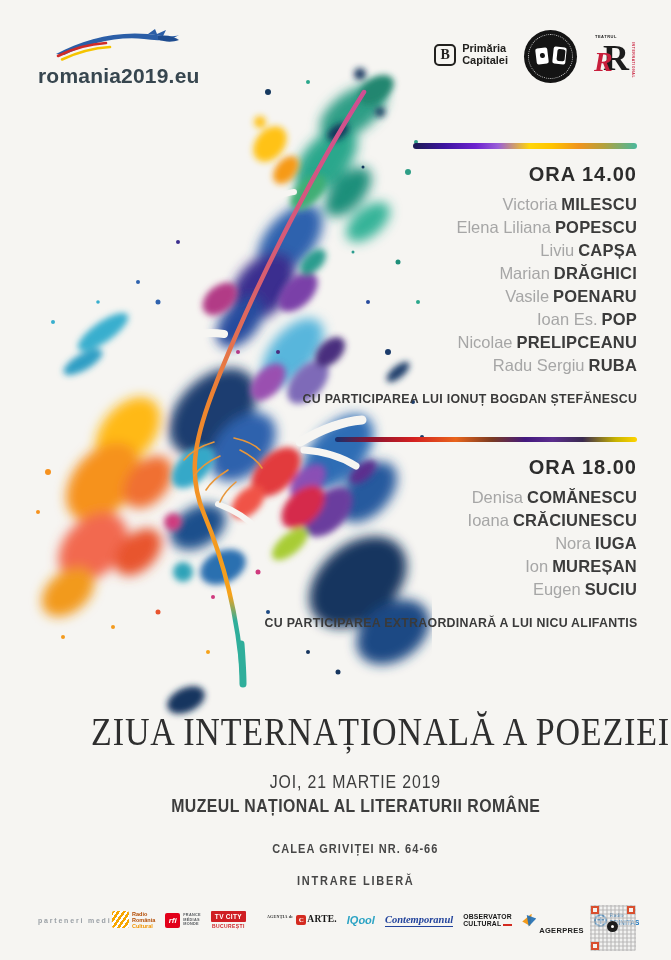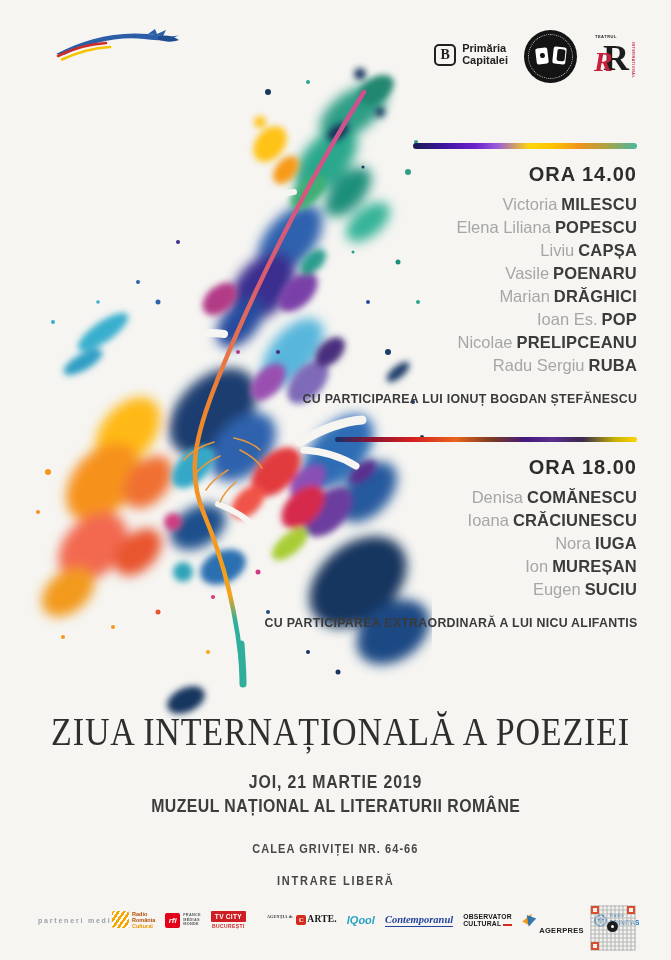--- a/index.html
+++ b/index.html
@@ -47,24 +47,24 @@
   .bar2{width:302px;height:5px;margin-top:30px;
     background:linear-gradient(90deg,#16306e 0%,#8c1430 12%,#d42020 26%,#e8641c 40%,#7a3a22 52%,#43197e 63%,#5b2d8e 72%,#3a2a50 82%,#c8b400 93%,#ffd400 100%);}
   .ora{margin-top:12px;font-size:20px;line-height:26px;font-weight:700;letter-spacing:1px;color:#2c2c2c;}
   .names{list-style:none;margin:6px 0 0;padding:0;font-size:16.5px;line-height:23px;color:#a6a6a6;white-space:nowrap;}
   .names b{color:#3b3b3b;font-weight:700;margin-left:4px;letter-spacing:.2px;}
   .guest{margin-top:14px;font-size:13px;line-height:16px;font-weight:700;color:#3a3a3a;
          letter-spacing:.3px;white-space:nowrap;}
   .sqr{display:inline-block;transform:scaleX(.95);transform-origin:right center;}
 
   
-  .cline{position:absolute;left:0;right:0;text-align:center;white-space:nowrap;}
+  .cline{position:absolute;left:0;right:0;text-align:center;white-space:nowrap;padding-left:40px;}
   .title{top:708px;font-family:"Liberation Serif",serif;font-size:40px;color:#2e2e2e;letter-spacing:1px;}
   .title .sq{display:inline-block;transform:scaleX(.85);transform-origin:center;}
-  .ev1{top:772px;font-size:18px;font-weight:700;letter-spacing:1px;color:#3d3d3d;}
+  .ev1{top:772px;font-size:18px;font-weight:400;letter-spacing:1px;color:#3d3d3d;}
   .ev2{top:796px;font-size:18px;font-weight:600;letter-spacing:.5px;color:#3d3d3d;}
   .ev3{top:822px;font-size:12.5px;font-weight:600;letter-spacing:1.2px;color:#474747;}
   .ev4{top:842px;font-size:12.5px;font-weight:600;letter-spacing:1.2px;color:#474747;}
   .ev5{top:874px;font-size:12.5px;font-weight:600;letter-spacing:2px;color:#474747;}
   .sqc{display:inline-block;transform:scaleX(.88);transform-origin:center;}
 
   
   .partners-label{position:absolute;left:38px;top:917px;font-size:7px;font-weight:700;
                   letter-spacing:1.8px;color:#9aa0a6;}
   .partners{position:absolute;left:112px;top:905px;right:92px;display:flex;align-items:center;
@@ -117,20 +117,21 @@
 <div class="poster">
 
   <div class="brand">
     <svg width="132" height="34" viewBox="0 0 132 34">
       <path d="M4 26 C 30 12, 62 3, 96 6 C 110 7.5, 119 10, 127 7 C 118 13, 104 13, 92 11 C 64 8, 36 16, 12 27 Z" fill="#2b5ea7"></path>
       <path d="M96 6 l7 -5 l2 5 l9 -4 l-3 6 z" fill="#2b5ea7"></path>
       <path d="M106 8 c9 -1.5 16 .5 21 4 c-7 2.5 -14 2 -21 -.5 z" fill="#1e4c8f"></path>
       <path d="M6 28 C 22 20, 38 16, 54 15" stroke="#d02b27" stroke-width="2.6" fill="none" stroke-linecap="round"></path>
       <path d="M10 31.5 C 26 24, 42 20, 58 19" stroke="#f5c400" stroke-width="2.6" fill="none" stroke-linecap="round"></path>
     </svg>
+    <div class="brand-text">romania2019.eu</div>
   </div>
 
   <div class="toplogos">
     <div class="primaria">
       <span class="primaria-icon">B</span>
       <span class="primaria-label">
         <span>Primăria</span><br>
         <span>Capitalei</span>
       </span>
     </div>
@@ -274,22 +275,22 @@
     </g>
   </svg>
 
   <div class="schedule">
     <div class="bar bar1"></div>
     <div class="ora">ORA 14.00</div>
     <ul class="names">
       <li><span>Victoria</span><b>MILESCU</b></li>
       <li><span>Elena Liliana</span><b>POPESCU</b></li>
       <li><span>Liviu</span><b>CAPȘA</b></li>
+      <li><span>Marian</span><b>DRĂGHICI</b></li>
       <li><span>Vasile</span><b>POENARU</b></li>
-      <li><span>Marian</span><b>DRĂGHICI</b></li>
       <li><span>Ioan Es.</span><b>POP</b></li>
       <li><span>Nicolae</span><b>PRELIPCEANU</b></li>
       <li><span>Radu Sergiu</span><b>RUBA</b></li>
     </ul>
     <div class="guest"><span class="sqr">CU PARTICIPAREA LUI IONUȚ BOGDAN ȘTEFĂNESCU</span></div>
 
     <div class="bar bar2"></div>
     <div class="ora">ORA 18.00</div>
     <ul class="names">
       <li><span>Denisa</span><b>COMĂNESCU</b></li>

